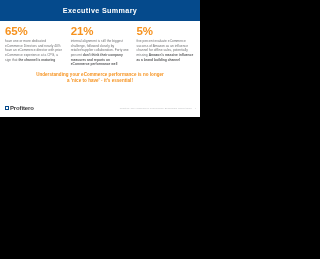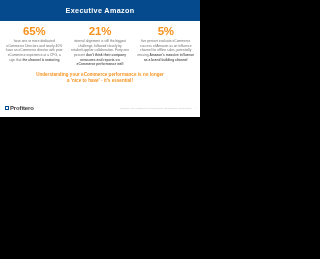--- a/index.html
+++ b/index.html
@@ -43,21 +43,21 @@
   .content {
     padding: 4px 4px 0 4px;
   }
   .columns {
     display: flex;
     align-items: flex-start;
     justify-content: space-between;
   }
   .col {
     width: 31.5%;
-    text-align: center;
+    text-align: left;
     padding: 0 1px;
     box-sizing: border-box;
   }
   .stat-number {
     color: #F6921E;
     font-size: 11.5px;
     font-weight: bold;
     line-height: 1.05;
     margin-bottom: 2px;
     letter-spacing: -0.2px;
@@ -142,21 +142,21 @@
     display: flex;
     align-items: center;
   }
 </style>
 </head>
 <body>
 
 <div class="slide">
 
   <div class="header-bar">
-    <div class="header-title">Executive Amazon</div>
+    <div class="header-title">Executive Summary</div>
   </div>
 
   <div class="content">
 
     <div class="columns">
 
       <div class="col">
         <div class="stat-number">65%</div>
         <div class="stat-text"><span>have one or more dedicated eCommerce Directors and nearly 40% have an eCommerce director with prior eCommerce experience at a CPG, a sign that </span><b>the channel is maturing</b></div>
       </div>

